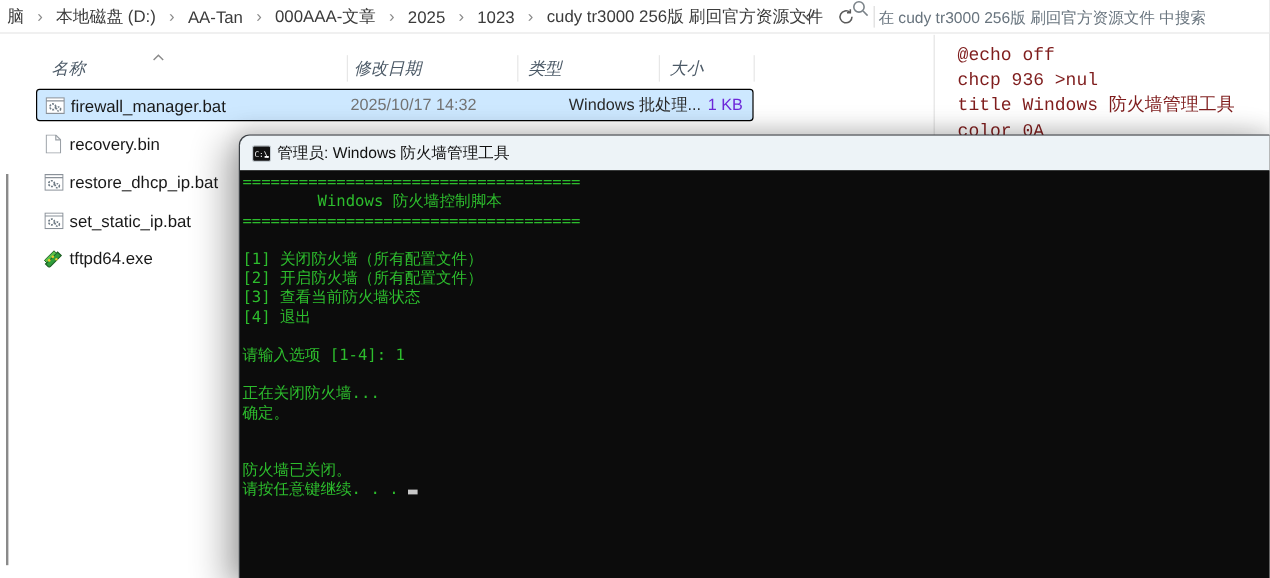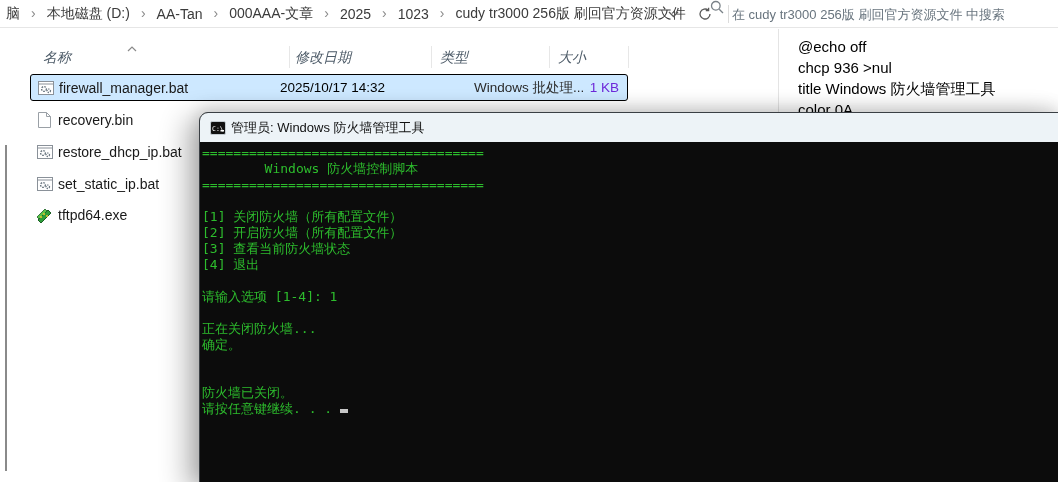--- a/index.html
+++ b/index.html
@@ -29,28 +29,28 @@
   
   .colhead { position:absolute; top:46px; height:22px; line-height:22px; font-size:14px; color:#4c5a67; white-space:nowrap;font-style:italic; }
   .col-sep { position:absolute; top:46px; width:1px; height:22px; background:#e7e7e7; }
   .sort-caret { position:absolute; left:127px; top:38px; }
 
   
   .row { position:absolute; left:30px; width:598px; height:28px; }
   .row.selected { height:27px; background:#cde8ff; border:1px solid #000000; border-radius:3px; }
   .row .ic { position:absolute; left:6px; top:50%; transform:translateY(-50%); width:17px; height:16px; display:flex; align-items:center; justify-content:center; }
   .row .fname { position:absolute; left:28px; top:0; height:100%; display:flex; align-items:center; font-size:14px; color:#191919; white-space:nowrap; }
-  .row .fdate { position:absolute; left:249px; top:0; height:100%; display:flex; align-items:center; font-size:13.5px; color:#000000; }
+  .row .fdate { position:absolute; left:261px; top:0; height:100%; display:flex; align-items:center; font-size:13.5px; color:#737373; }
   .row .ftype { position:absolute; left:410px; top:0; height:100%; display:flex; align-items:center; font-size:13.5px; color:#2a2a2a;margin-left:33px; }
   .row .fsize { position:absolute; right:8px; top:0; height:100%; display:flex; align-items:center; font-size:13.5px; color:#6d28d9; }
 
   
   .preview-divider { position:absolute; left:778px; top:29px; width:1px; height:84px; background:#e4e4e4; }
   .preview { position:absolute; left:798px; top:36px; width:258px; }
-  .preview pre { font-family:Liberation Sans, sans-serif; font-size:15px; line-height:21px; color:#000000; white-space:pre; }
+  .preview pre { font-family:Liberation Mono, monospace; font-size:15px; line-height:21px; color:#7f1d1d; white-space:pre; }
 
   
   .console-win { position:absolute; left:199px; top:112px; width:861px; height:372px;
     border:1px solid #3a3f44; border-radius:9px 0 0 0; background:#0c0c0c;
     box-shadow:-12px 6px 28px rgba(0,0,0,.30), 0 -5px 16px rgba(0,0,0,.12); }
   .console-titlebar { position:absolute; left:0; top:0; right:0; height:29px; background:#edf3f7;
     border-radius:8px 0 0 0; display:flex; align-items:center; padding-left:10px; }
   .console-title { margin-left:5px; font-size:13px; color:#111; white-space:nowrap; }
   .console-body { position:absolute; left:0; top:29px; right:0; bottom:0; background:#0c0c0c; overflow:hidden; }
   .console-body pre, .console-lastline {

